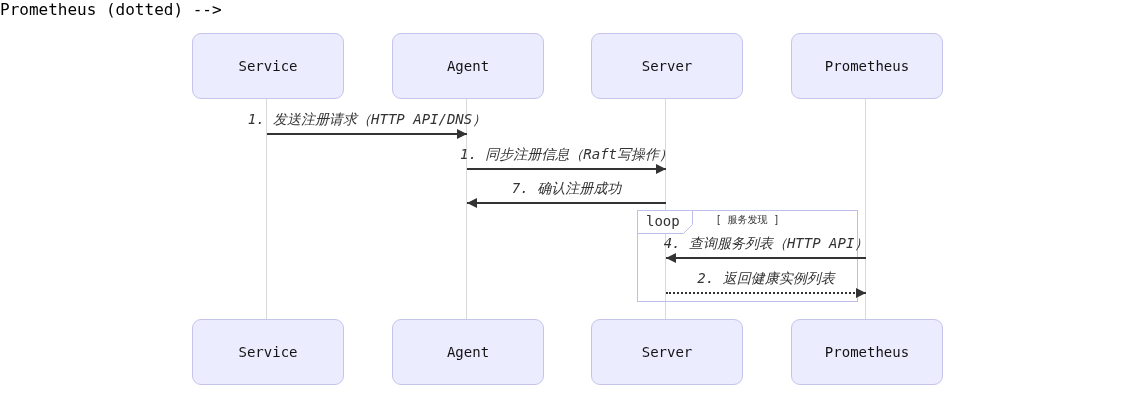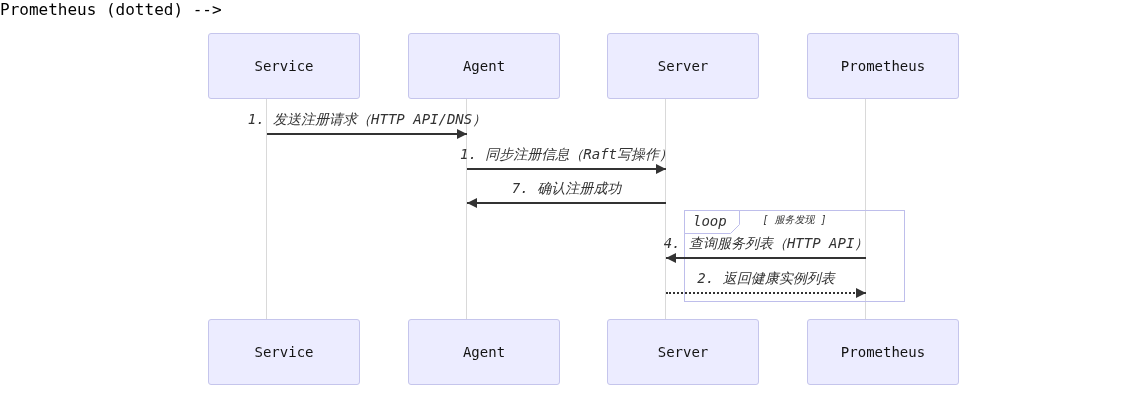--- a/index.html
+++ b/index.html
@@ -23,25 +23,24 @@
     width: 1px;
     background: var(--lifeline, #d9d9d9);
   }
   
   .actor {
     position: absolute;
     width: 150px;
     height: 64px;
     background: var(--actor-fill, #ececff);
     border: 1px solid var(--actor-border, #c5c5ec);
-    border-radius: 3px;
+    border-radius: 9px;
     display: flex;
     align-items: center;
     justify-content: center;
-    margin-left: 16px;
   }
   .actor-label {
     font-size: 14px;
     color: var(--actor-text, #131313);
     white-space: nowrap;
   }
   
   .msg {
     position: absolute;
     height: 0;
@@ -82,26 +81,25 @@
     top: -4px;
     width: 0;
     height: 0;
     border-top: 5px solid transparent;
     border-bottom: 5px solid transparent;
     border-right: 10px solid var(--arrow, #333333);
   }
   
   .loop-frame {
     position: absolute;
-    left: 684px;
+    left: 637px;
     top: 210px;
     width: 219px;
     height: 90px;
     border: 1px solid var(--loop-border, #bebeeb);
-    font-style: italic;
   }
   .loop-tab {
     position: absolute;
     left: -1px;
     top: -1px;
     width: 56px;
     height: 24px;
   }
   .loop-tab polygon {
     fill: #ffffff;

